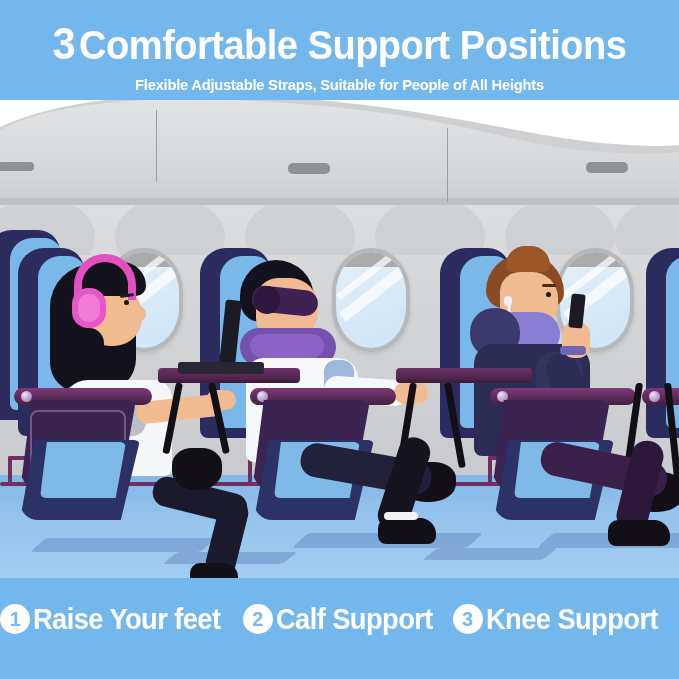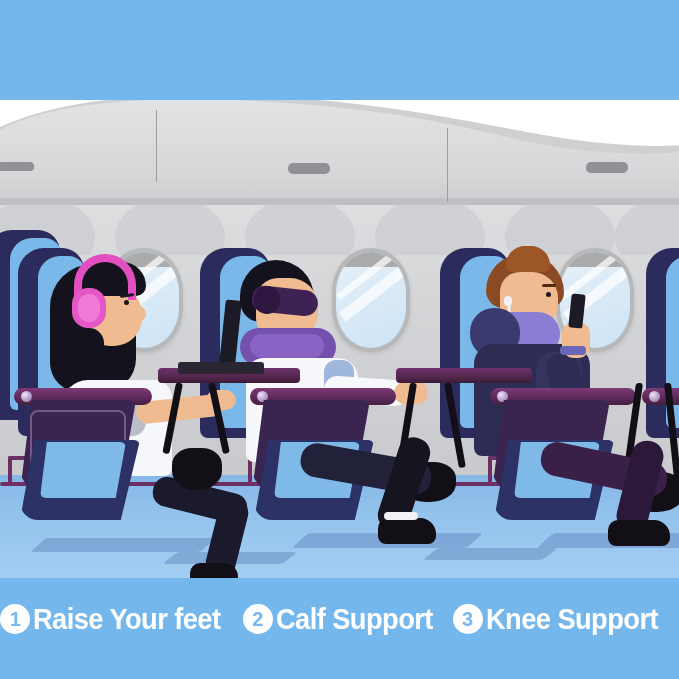--- a/index.html
+++ b/index.html
@@ -114,20 +114,24 @@
   .flabel {
     color:#ffffff; font-size:29px; font-weight:bold; letter-spacing:-0.6px;
     transform:scaleX(0.94); transform-origin:left center; margin-right:10px;
   }
 </style>
 </head>
 <body>
 
 <div id="page">
 
+  <div class="header">
+    <div class="title"><span class="num">3</span><span>Comfortable Support Positions</span></div>
+    <div class="subtitle">Flexible Adjustable Straps, Suitable for People of All Heights</div>
+  </div>
 
   <div class="cabin">
 
     <div class="wall"></div>
     <svg class="wall-arcs" viewBox="0 0 679 60" preserveAspectRatio="none">
       <g fill="#cccdd0" opacity="0.75">
         <ellipse cx="40" cy="42" rx="55" ry="40"></ellipse>
         <ellipse cx="170" cy="42" rx="55" ry="40"></ellipse>
         <ellipse cx="300" cy="42" rx="55" ry="40"></ellipse>
         <ellipse cx="430" cy="42" rx="55" ry="40"></ellipse>

